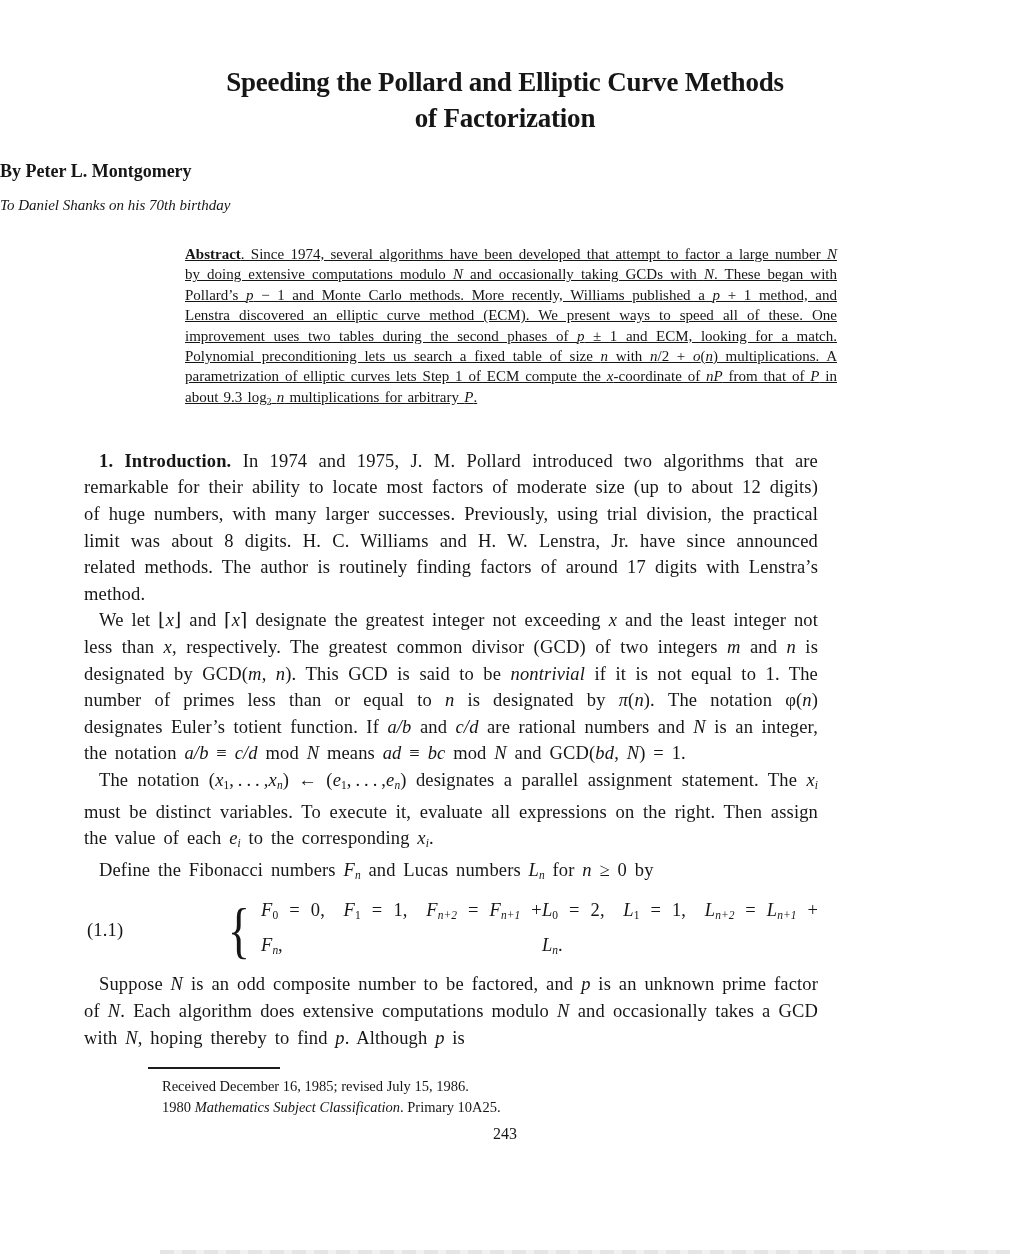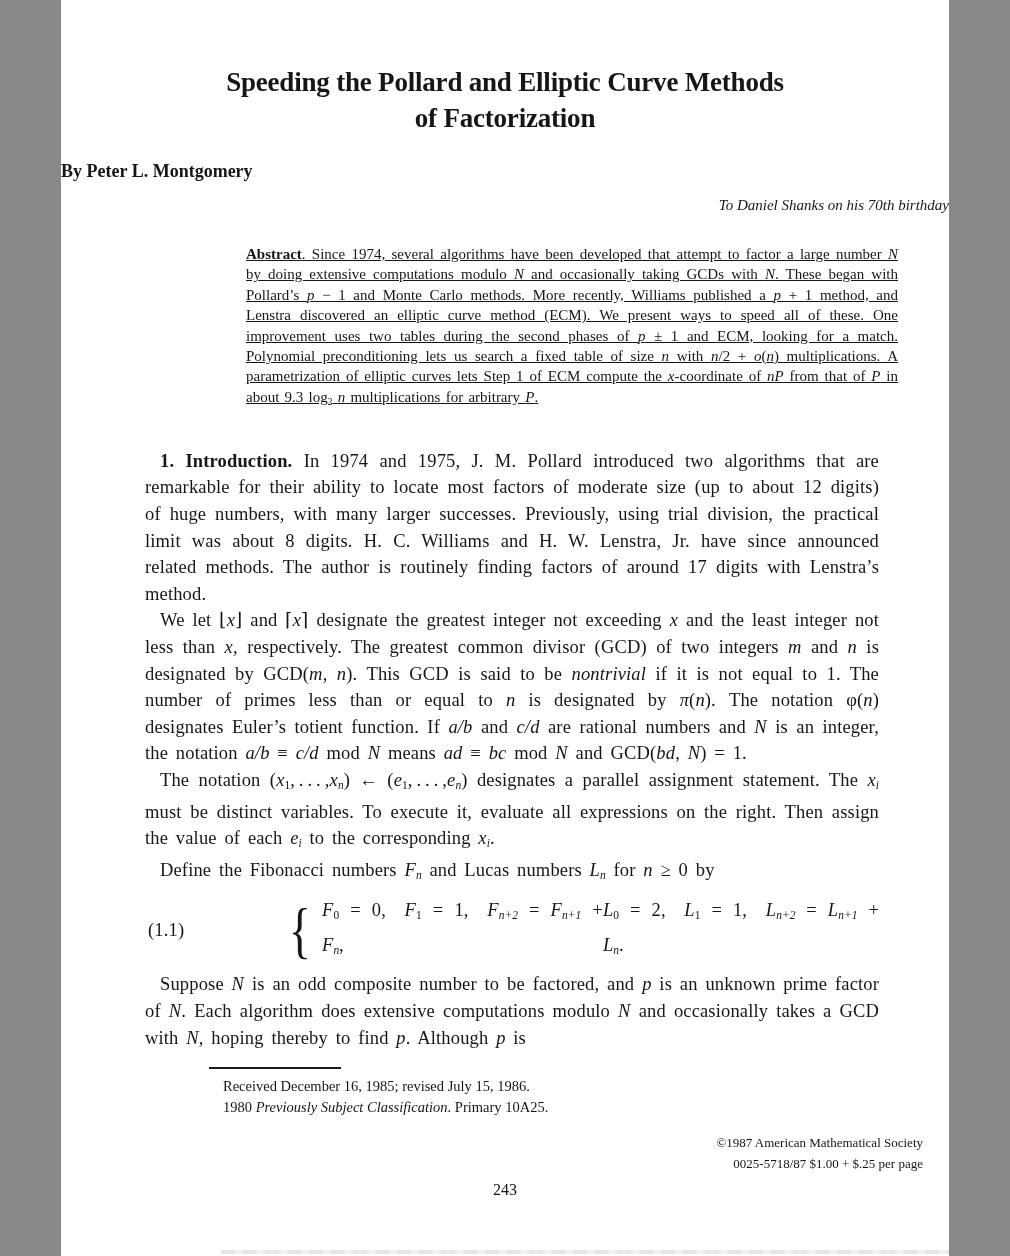--- a/index.html
+++ b/index.html
@@ -2,21 +2,21 @@
 <html><head>
 <meta charset="utf-8">
 <style>
   html,body{margin:0;padding:0;}
   body{
     background:#888;
     font-family:"Liberation Serif","DejaVu Serif",serif;
   }
   .page{
     position:relative;
-    width:888px;
+    width:1010px;
     height:1256px;
     margin:0 auto;
     background:#ffffff;
     color:#161616;
     overflow:hidden;
   }
   
   .title{
     margin:64px 0 0 0;
     text-align:center;
@@ -26,21 +26,21 @@
     letter-spacing:-0.2px;
   }
   .byline{
     margin-top:25px;
     text-align:left;
     font-size:18px;
     font-weight:bold;
   }
   .dedication{
     margin-top:15px;
-    text-align:right;
+    text-align:left;
     font-size:15px;
     font-style:italic;
   }
   
   .abstract{
     width:652px;
     margin:30px 0 0 185px;
     font-size:15px;
     line-height:20.4px;
     text-align:justify;
@@ -157,25 +157,21 @@
         <div class="eq-line"><span class="it">L</span><span class="sb">0</span> = 2, <span class="it">L</span><span class="sb">1</span> = 1, <span class="it">L</span><span class="it sb">n+2</span> = <span class="it">L</span><span class="it sb">n+1</span> + <span class="it">L</span><span class="it sb">n</span>.</div>
       </div>
     </div>
 
     <p class="para indent">Suppose <span class="it">N</span> is an odd composite number to be factored, and <span class="it">p</span> is an unknown prime factor of <span class="it">N</span>. Each algorithm does extensive computations modulo <span class="it">N</span> and occasionally takes a GCD with <span class="it">N</span>, hoping thereby to find <span class="it">p</span>. Although <span class="it">p</span> is</p>
   </div>
 
   <div class="footnotes">
     <div class="fn-rule"></div>
     <div class="fn-line">Received December 16, 1985; revised July 15, 1986.</div>
-    <div class="fn-line">1980 <span class="it">Previously Subject Classification</span>. Primary 10A25.</div>
+    <div class="fn-line">1980 <span class="it">Mathematics Subject Classification</span>. Primary 10A25.</div>
   </div>
 
-  <div class="imprint">
-    <div>©1987 American Mathematical Society</div>
-    <div>0025-5718/87 $1.00 + $.25 per page</div>
-  </div>
 
   <div class="page-number">243</div>
 
   <div class="scan-artifact-bar"></div>
 
 </div>
 
 </body></html>

